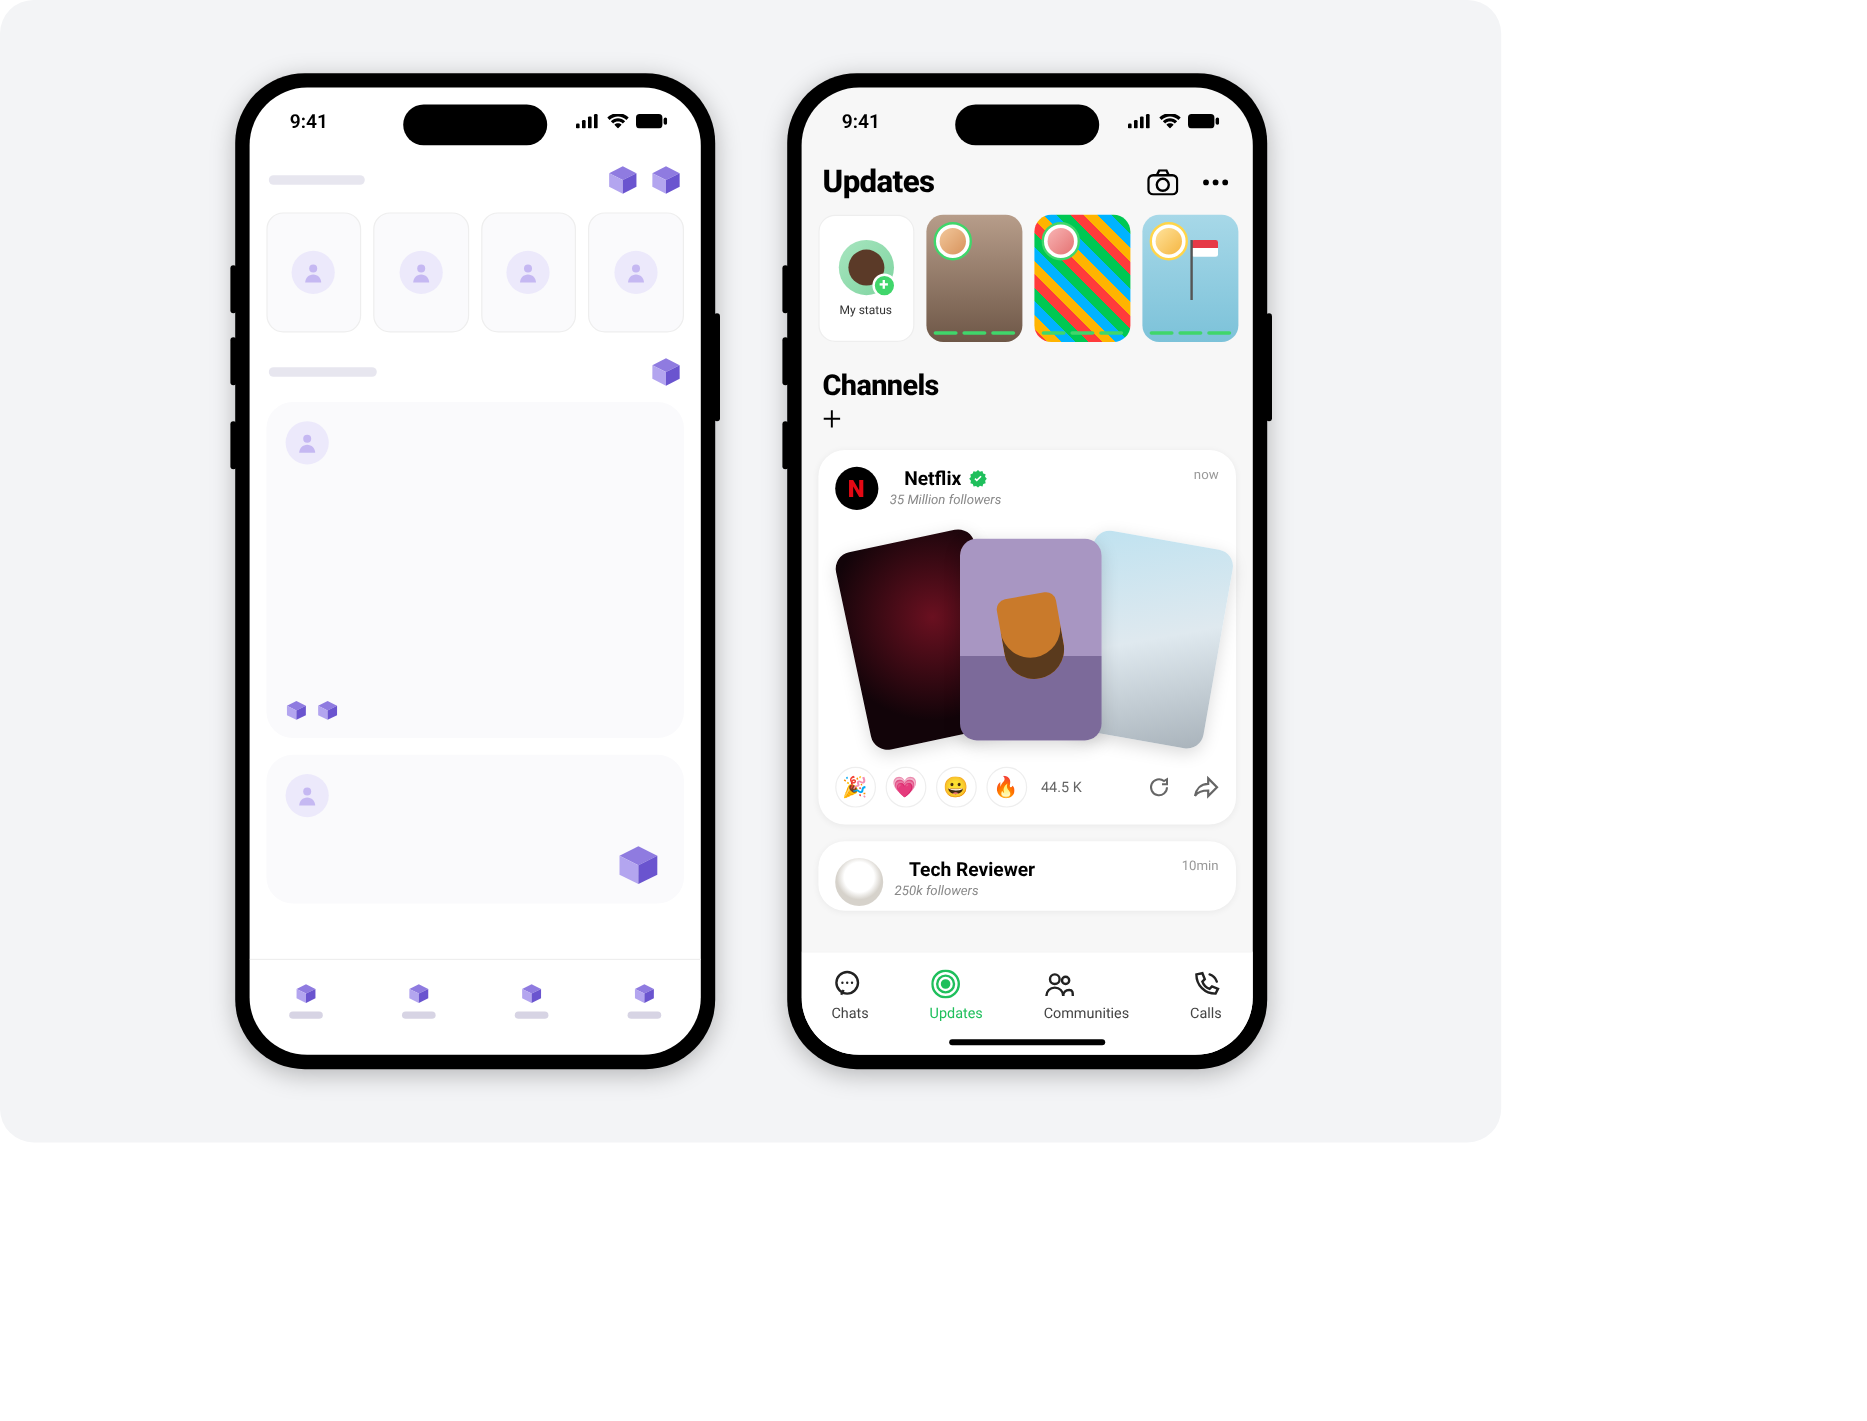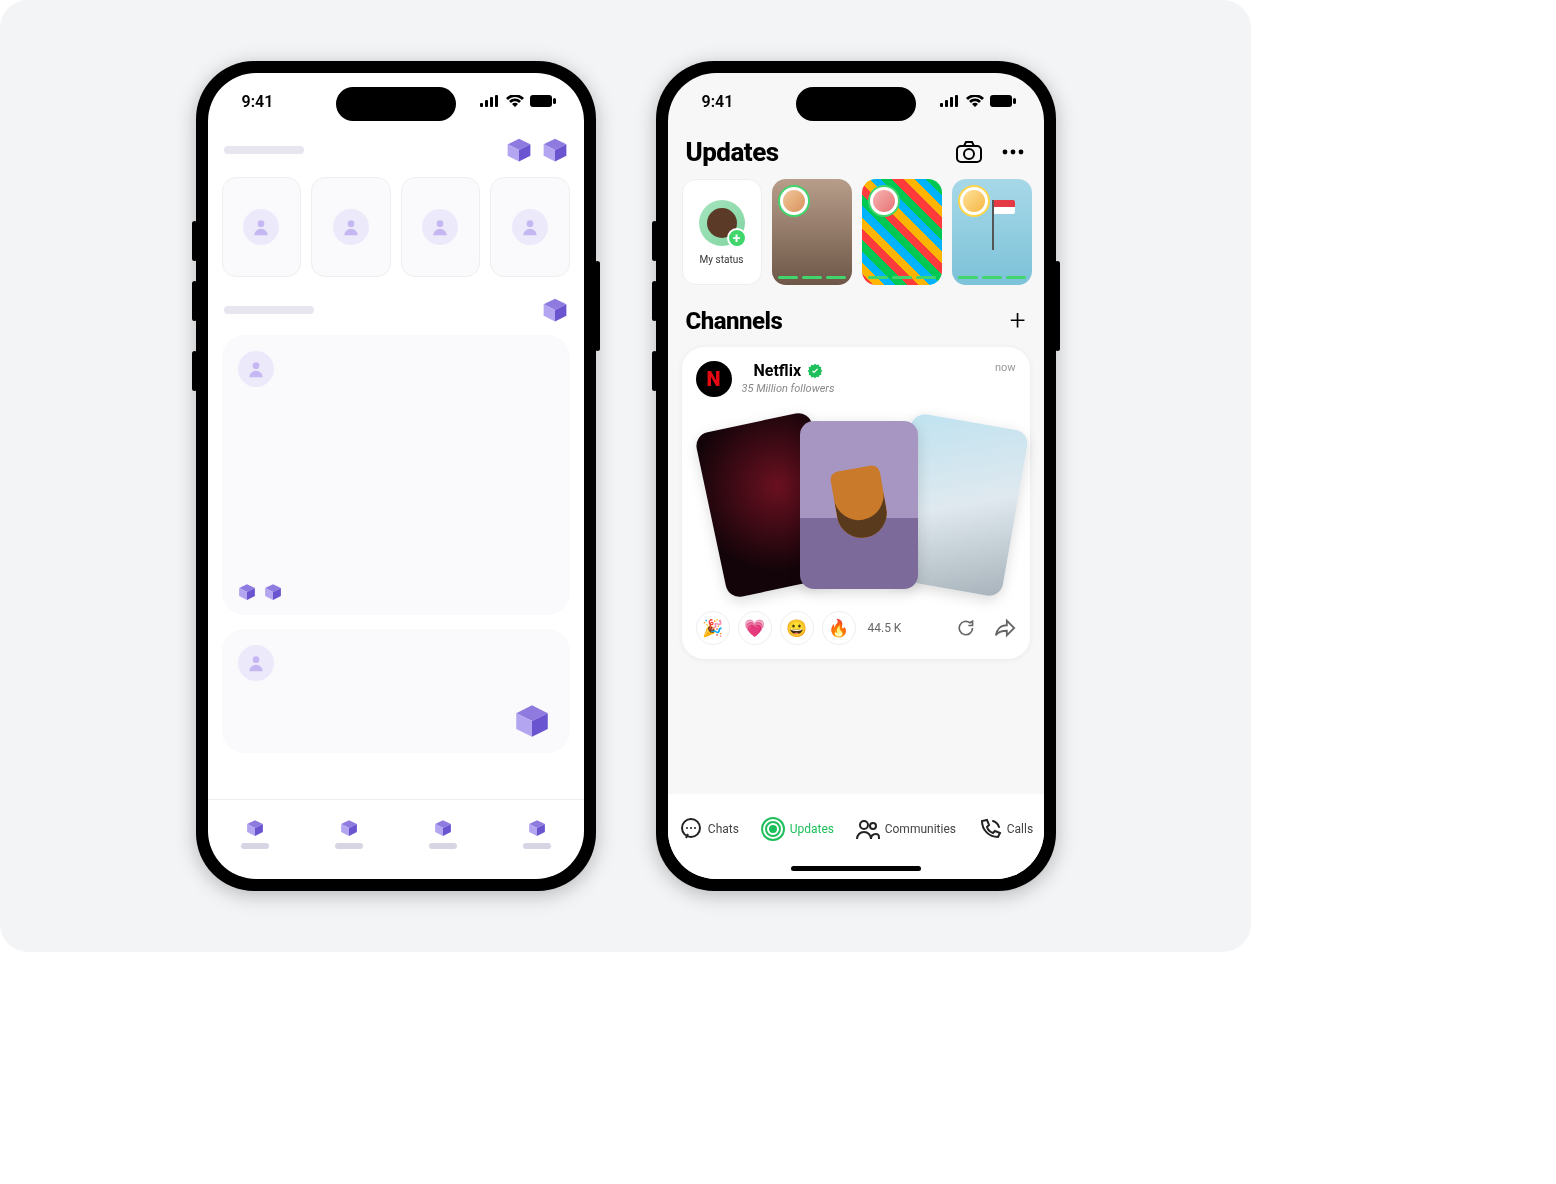--- a/index.html
+++ b/index.html
@@ -187,20 +187,21 @@
   .ring .r2{ background:linear-gradient(135deg,#f8b4b4,#e57373);}
   .ring .r3{ background:linear-gradient(135deg,#ffe29a,#f5b642);}
   .story .segs{
     position:absolute; left:6px; right:6px; bottom:6px;
     display:flex; gap:4px;
   }
   .story .segs span{ flex:1; height:3px; border-radius:2px; background:#40d66b; }
   .p2-section {
     display:flex; justify-content:space-between;
     margin:22px 4px 12px;
+    flex-direction:column;
   }
   .p2-section-title { font-size:24px; font-weight:800; letter-spacing:-0.5px; }
   .plus { font-size:28px; font-weight:300; line-height:1; cursor:pointer; }
 
   .card {
     background:#fff; border-radius:22px; padding:14px;
     box-shadow:0 1px 6px rgba(0,0,0,0.06);
     margin-bottom:14px;
   }
   .card-head { display:flex; align-items:flex-start; gap:10px; }
@@ -254,21 +255,21 @@
   .card2-head { display:flex; align-items:flex-start; gap:10px; }
   .av2 {
     width:40px; height:40px; border-radius:50%;
     background:radial-gradient(circle at 50% 40%, #fff 0 40%, #d6d2cb 60%);
   }
   .p2-tabbar {
     height:86px; display:flex; justify-content:space-around; align-items:center;
     padding-bottom:16px;
     border-top:1px solid rgba(0,0,0,0.03);
   }
-  .tab { display:flex; flex-direction:row; align-items:center; gap:4px; font-size:12px; color:#444; }
+  .tab { display:flex; flex-direction:column; align-items:flex-start; gap:4px; font-size:12px; color:#444; }
   .tab.active { color:#1fbf5c; }
   .tab .ticon { width:26px; height:26px; display:flex;align-items:center;justify-content:center; }
   .p2-bg { background:#f7f7f7; }
 </style>
 </head>
 <body>
 
 <div class="canvas">
 
   <div class="phone">
@@ -580,20 +581,30 @@
                 </svg>
             </div>
             <div class="mini-icon" style="margin-left:10px;">
               <svg width="22" height="20" viewBox="0 0 24 20" fill="none" stroke="#666" stroke-width="2">
                   <path d="M14 2l8 8-8 8v-5c-6 0-10 2-12 5 1-6 5-11 12-11V2z"></path>
                 </svg>
             </div>
           </div>
         </div>
 
+        <div class="card" style="padding-bottom:4px;">
+          <div class="card2-head">
+            <div class="av2"></div>
+            <div>
+              <div class="ch-name">Tech Reviewer</div>
+              <div class="ch-sub">250k followers</div>
+            </div>
+            <div class="ch-time">10min</div>
+          </div>
+        </div>
       </div>
 
       <div class="p2-tabbar" style="background:#fff;">
         <div class="tab">
           <div class="ticon">
             <svg width="24" height="24" viewBox="0 0 24 24" fill="none" stroke="#222" stroke-width="2">
                 <circle cx="12" cy="11" r="9"></circle>
                 <path d="M7 21l2-4"></path>
                 <path d="M8 11h.01M12 11h.01M16 11h.01" stroke-linecap="round"></path>
               </svg>

